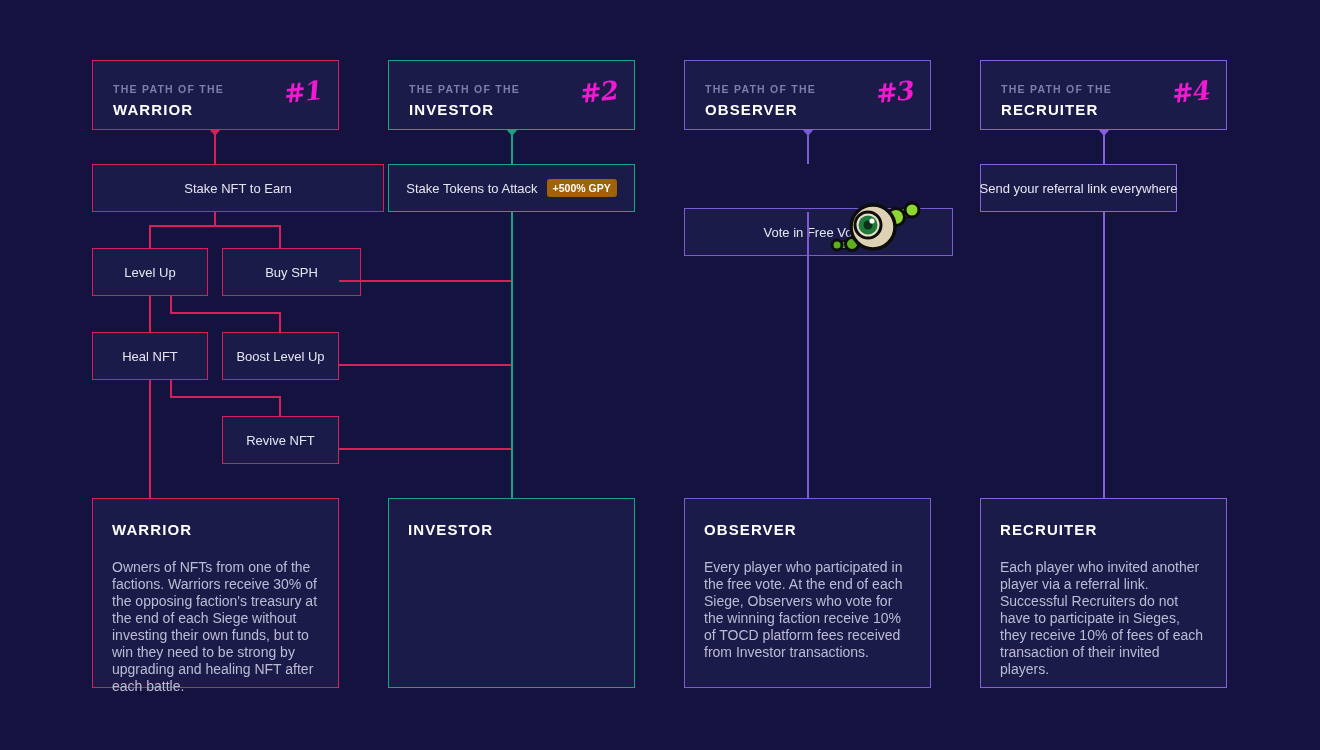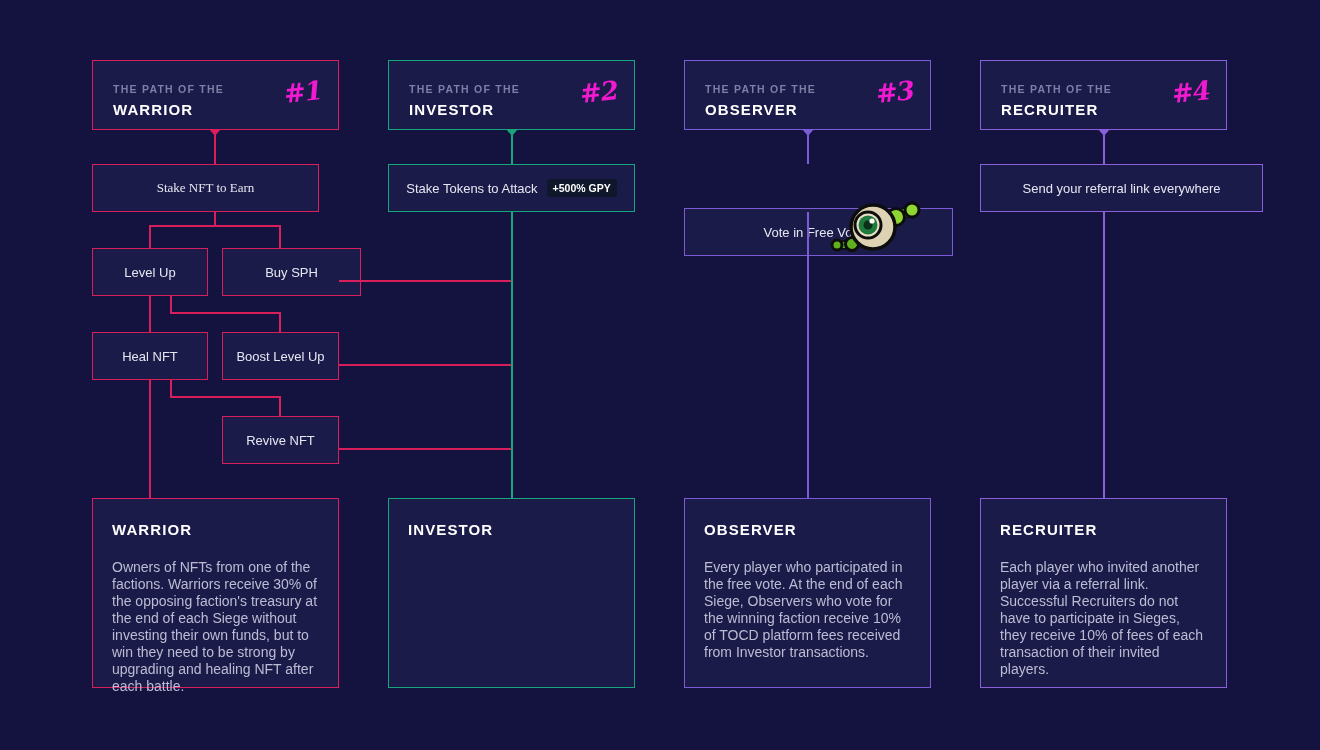--- a/index.html
+++ b/index.html
@@ -63,21 +63,21 @@
   }
   .action-card .label {
     font-size: 13px;
     color: #e6e6f2;
     white-space: nowrap;
   }
   .badge {
     font-size: 10.5px;
     font-weight: 700;
     color: #ffffff;
-    background: #0f172a;
+    background: #a16207;
     border-radius: 3px;
     padding: 3px 6px;
     white-space: nowrap;
   }
 
   
   .desc-card { padding: 22px 19px 0 19px; }
   .desc-card .desc-title {
     font-size: 15px;
     font-weight: 700;
@@ -112,21 +112,21 @@
 
   <div class="card header-card" style="left:92px; top:60px; width:247px; border-color:#d81e5b;">
     <div class="eyebrow">THE PATH OF THE</div>
     <div class="title">WARRIOR</div>
     <div class="num">#1</div>
   </div>
 
   <div class="line vline" style="left:214px; top:130px; height:34px; background:#d81e5b;"></div>
   <div class="arrow" style="left:209px; top:129px; border-top:7px solid #d81e5b;"></div>
 
-  <div class="card action-card" style="left:92px; top:164px; width:227px; border-color:#d81e5b;font-family:Liberation Serif, serif;">
+  <div class="card action-card" style="left:92px; top:164px; width:292px; border-color:#d81e5b;">
     <span class="label">Stake NFT to Earn</span>
   </div>
 
   <div class="line vline" style="left:214px; top:212px; height:14px; background:#d81e5b;"></div>
   <div class="line hline" style="left:149px; top:225px; width:131px; background:#d81e5b;"></div>
   <div class="line vline" style="left:149px; top:225px; height:23px; background:#d81e5b;"></div>
   <div class="line vline" style="left:279px; top:225px; height:23px; background:#d81e5b;"></div>
 
   <div class="card action-card" style="left:92px; top:248px; width:116px; border-color:#d81e5b;">
     <span class="label">Level Up</span>
@@ -226,21 +226,21 @@
 
   <div class="card header-card" style="left:980px; top:60px; width:247px; border-color:#8a5fd8;">
     <div class="eyebrow">THE PATH OF THE</div>
     <div class="title">RECRUITER</div>
     <div class="num">#4</div>
   </div>
 
   <div class="line vline" style="left:1103px; top:130px; height:34px; background:#8a5fd8;"></div>
   <div class="arrow" style="left:1098px; top:129px; border-top:7px solid #8a5fd8;"></div>
 
-  <div class="card action-card" style="left:980px; top:164px; width:283px; border-color:#8a5fd8;">
+  <div class="card action-card" style="left:980px; top:164px; width:197px; border-color:#8a5fd8;">
     <span class="label">Send your referral link everywhere</span>
   </div>
 
   <div class="line vline" style="left:1103px; top:212px; height:286px; background:#8a5fd8;"></div>
 
   <div class="card desc-card" style="left:980px; top:498px; width:247px; height:190px; border-color:#8a5fd8;">
     <div class="desc-title">RECRUITER</div>
     <div class="desc-body">Each player who invited another player via a referral link. Successful Recruiters do not have to participate in Sieges, they receive 10% of fees of each transaction of their invited players.</div>
   </div>
 

